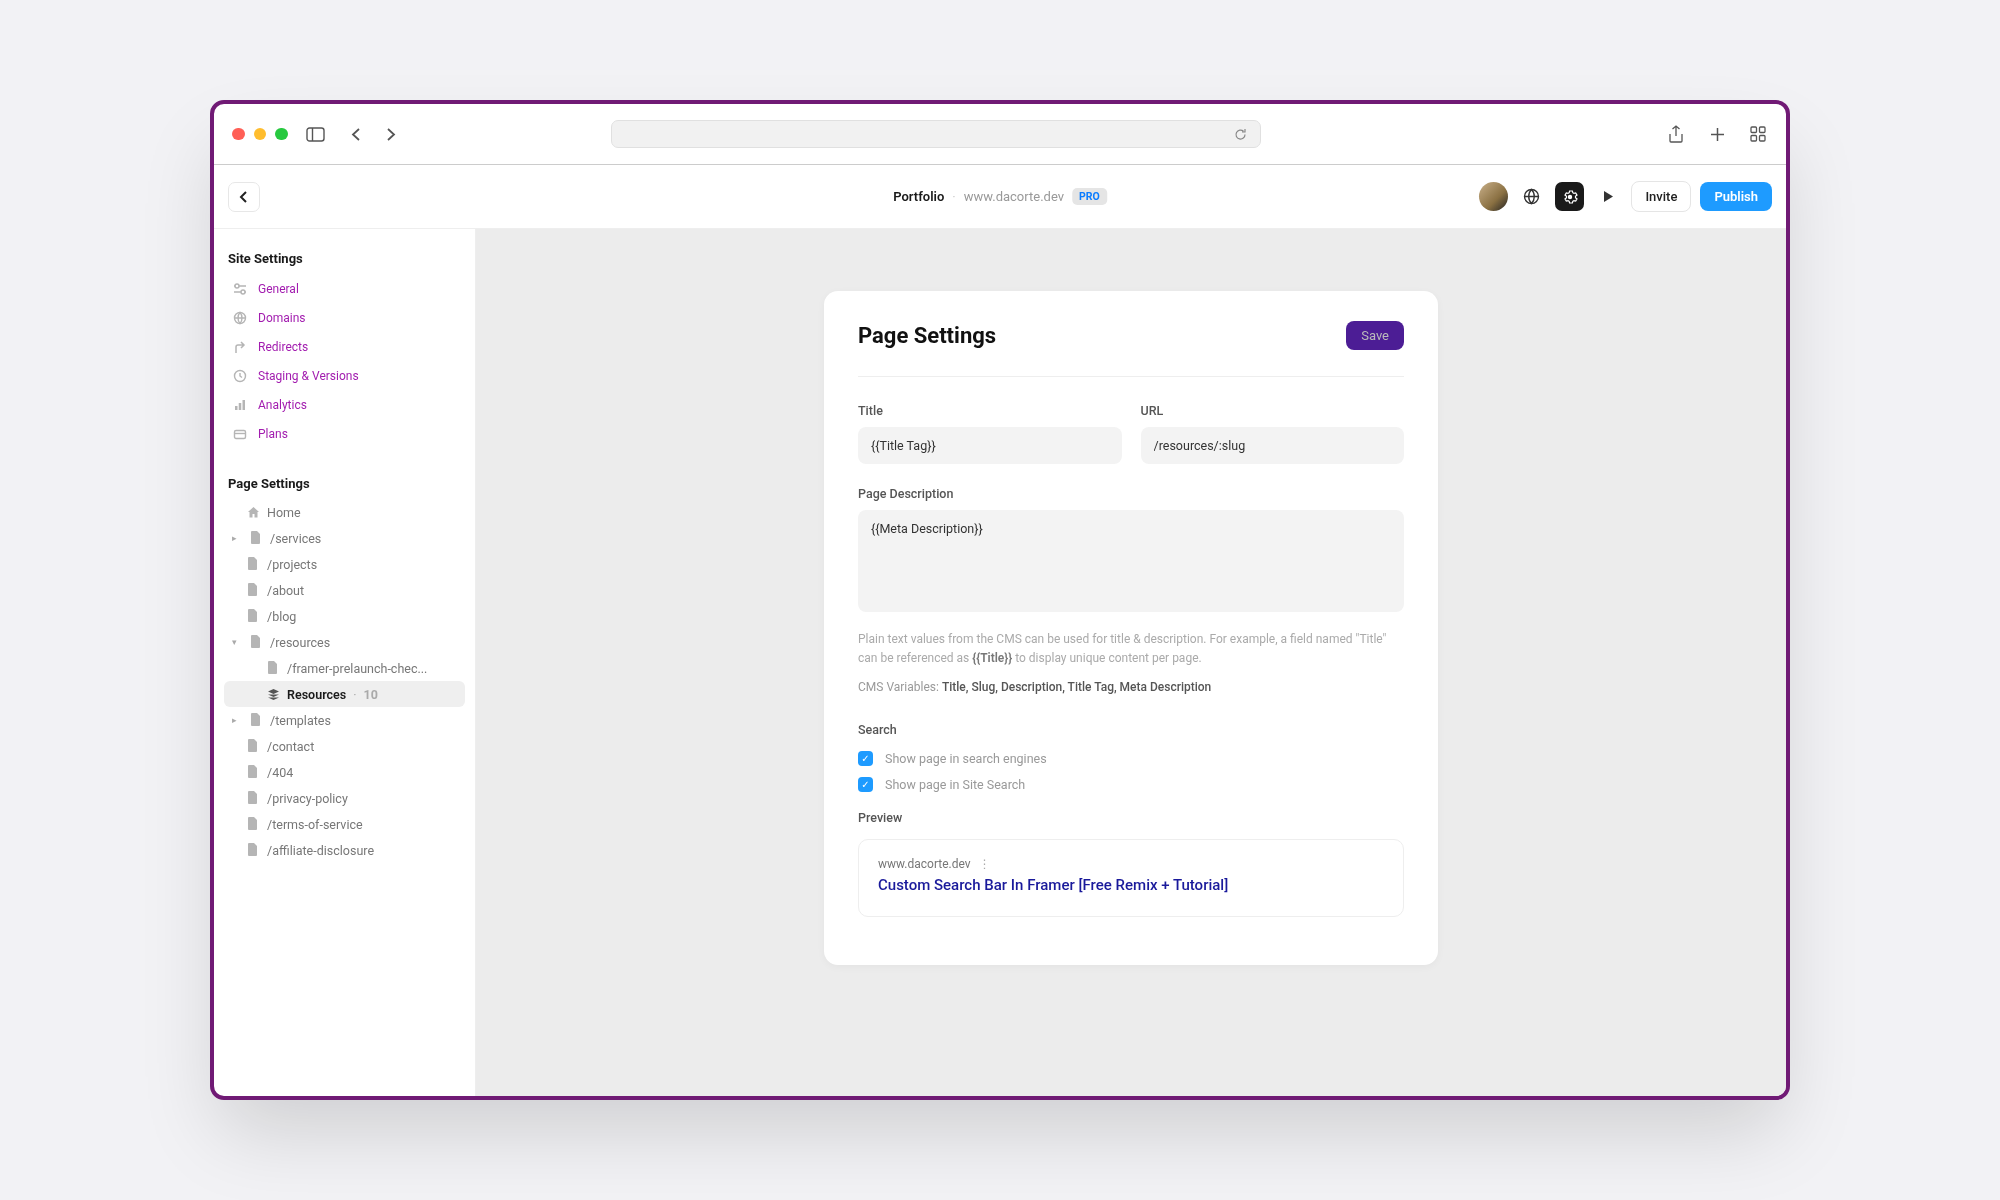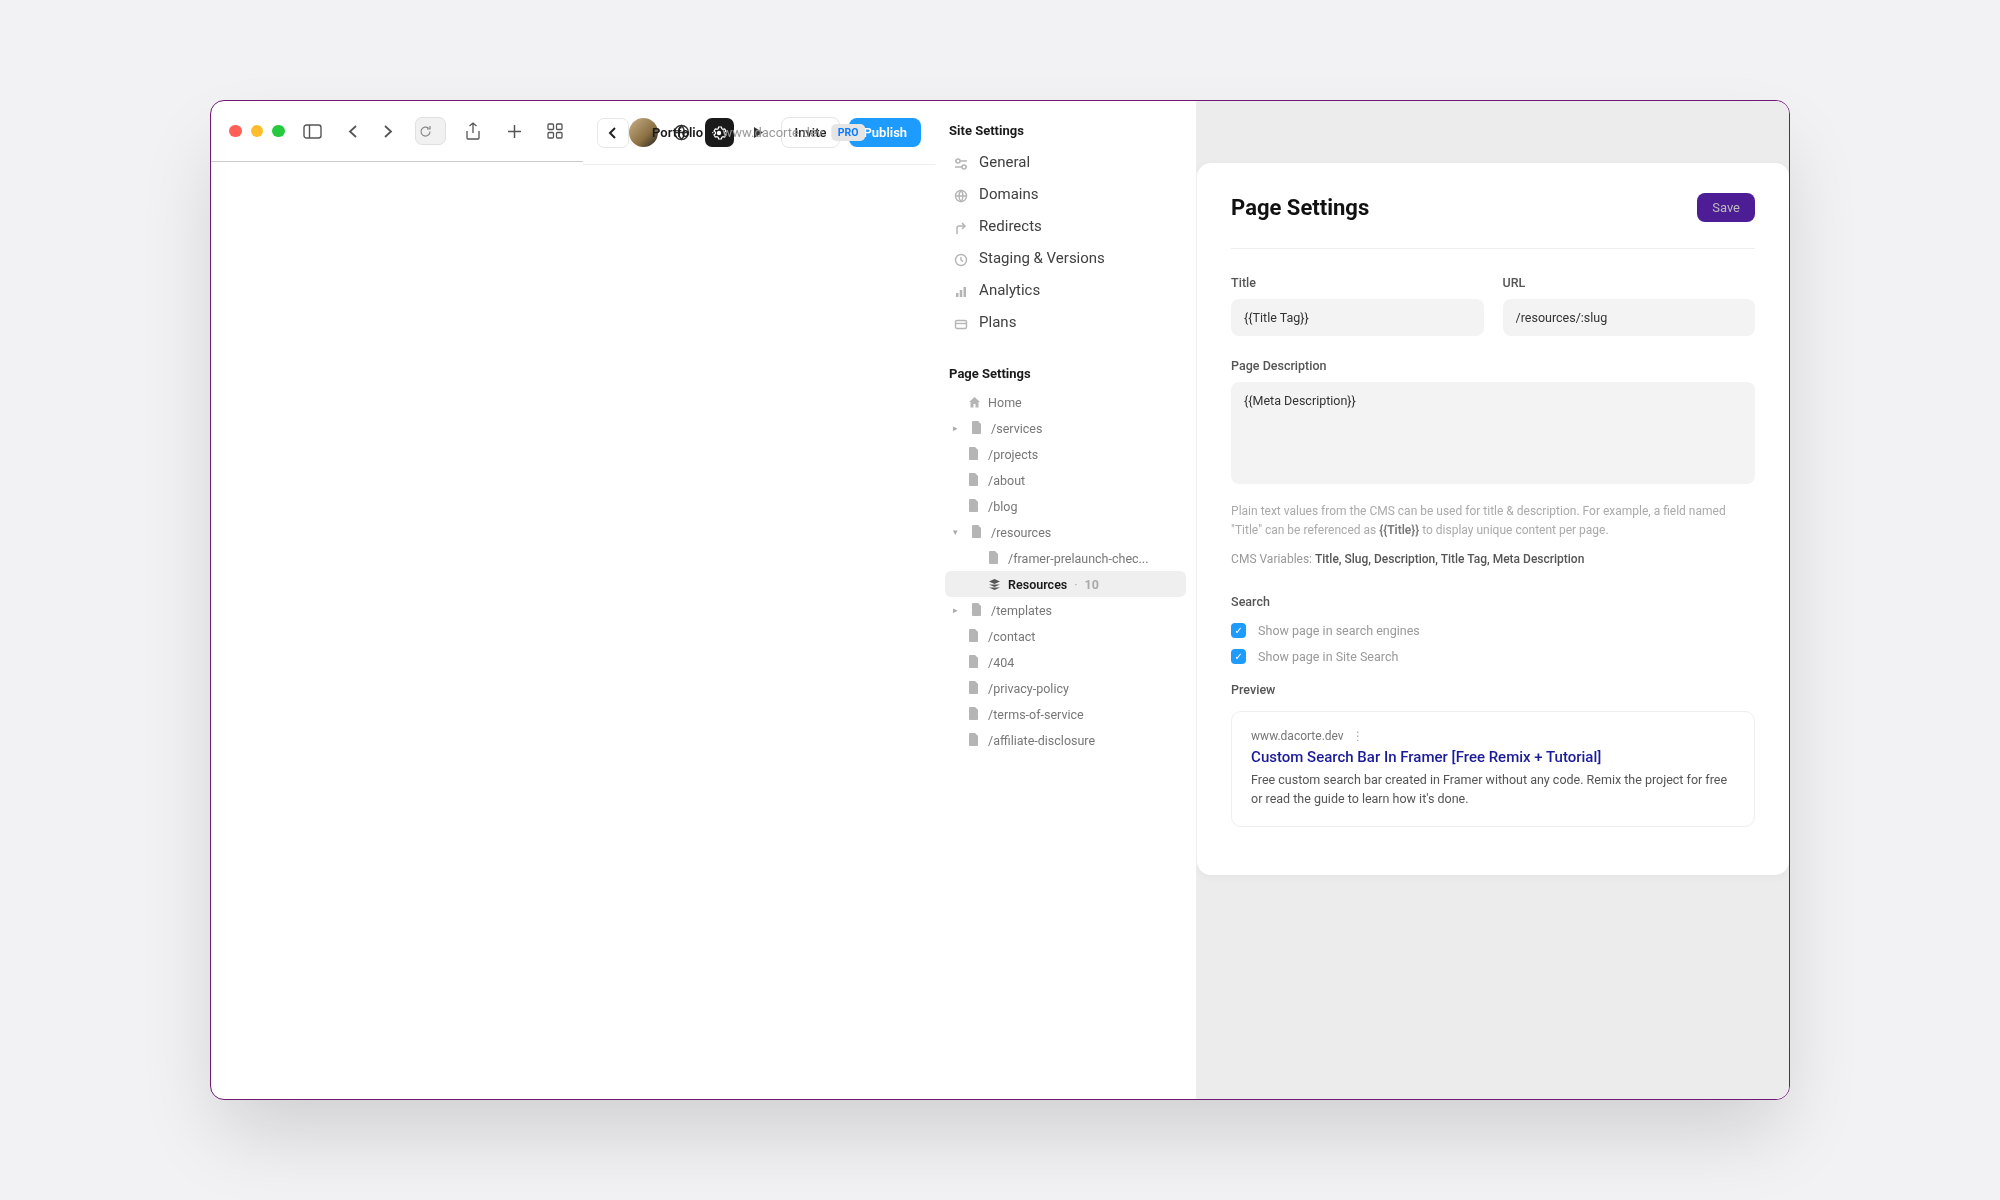--- a/index.html
+++ b/index.html
@@ -1,17 +1,17 @@
 <!DOCTYPE html>
 <html><head>
 <meta charset="utf-8">
 <style>
 *{margin:0;padding:0;box-sizing:border-box;font-family:-apple-system,BlinkMacSystemFont,"Segoe UI",Roboto,Helvetica,Arial,sans-serif;-webkit-font-smoothing:antialiased}
 body{background:#f2f2f5;width:2000px;height:1200px;display:flex;align-items:center;justify-content:center;padding:100px 210px}
-.window{width:100%;height:100%;background:#fff;border-radius:14px;box-shadow:0 40px 80px -10px rgba(0,0,0,.15);overflow:hidden;display:flex;flex-direction:row;border:1px solid #701a75}
+.window{width:100%;height:100%;background:#fff;border-radius:14px;box-shadow:0 40px 80px -10px rgba(0,0,0,.15);overflow:hidden;display:flex;flex-direction:column;border:4px solid #701a75}
 .titlebar{height:61px;border-bottom:1px solid #ccc;display:flex;align-items:center;padding:0 18px;gap:18px}
 .traffic{display:flex;gap:9px}
 .dot{width:12.5px;height:12.5px;border-radius:50%}
 .red{background:#ff5f56}.yellow{background:#ffbd2e}.green{background:#27c93f}
 .tb-icon{width:19px;height:19px;color:#555;display:flex;align-items:center;justify-content:center;cursor:pointer}
 .nav-arrows{display:flex;gap:15px;margin-left:4px}
 .addressbar{flex:1;max-width:650px;margin:0 auto;height:28px;background:#f1f1f1;border-radius:7px;border:1px solid #e0e0e0;display:flex;align-items:center;justify-content:flex-end;padding-right:10px}
 .tb-right{display:flex;gap:22px;margin-left:auto}
 .appbar{height:64px;border-bottom:1px solid #eee;display:flex;align-items:center;padding:0 14px}
 .back-btn{width:32px;height:30px;border:1px solid #e7e7e7;border-radius:7px;display:flex;align-items:center;justify-content:center;cursor:pointer;color:#222}
@@ -21,21 +21,21 @@
 .pro-badge{background:#e5e5e5;color:#0b7cff;padding:2px 7px;border-radius:5px;font-size:10.5px;font-weight:700}
 .appbar-right{margin-left:auto;display:flex;align-items:center;gap:9px}
 .avatar{width:29px;height:29px;border-radius:50%;background:linear-gradient(135deg,#c9b08a 0,#8a7042 60%,#222 100%)}
 .icon-btn{width:29px;height:29px;border-radius:7px;display:flex;align-items:center;justify-content:center;cursor:pointer;color:#333}
 .icon-btn.dark{background:#1a1a1a;color:#fff}
 .invite{padding:7px 13px;border:1px solid #e5e5e5;border-radius:8px;font-size:13px;font-weight:500;cursor:pointer;color:#222}
 .publish{padding:7px 14px;background:#1e9bff;color:#fff;border-radius:8px;font-size:13px;font-weight:600;cursor:pointer}
 .body{flex:1;display:flex;overflow:hidden;position:relative}
 .sidebar{width:262px;border-right:1px solid #eee;padding:14px 10px;font-size:13px;overflow-y:auto}
 .section-hdr{font-weight:700;color:#1a1a1a;padding:8px 4px}
-.nav-item{display:flex;align-items:flex-end;gap:11px;padding:7px 8px;border-radius:6px;color:#404040;cursor:pointer;font-size:15px}
+.nav-item{display:flex;align-items:flex-end;gap:11px;padding:7px 8px;border-radius:6px;color:#a21caf;cursor:pointer;font-size:12px}
 .nav-item .ic{width:15px;height:15px;color:#b5b5b5;display:flex;align-items:center;justify-content:center}
 .tree-item{display:flex;align-items:center;gap:7px;padding:5.5px 8px;border-radius:6px;color:#777;cursor:pointer;font-size:12.5px}
 .tree-item.selected{background:#efefef;color:#1a1a1a;font-weight:600}
 .tree-item .caret{width:10px;color:#aaa;font-size:9px}
 .tree-item .tic{width:14px;height:14px;color:#b5b5b5;display:flex;align-items:center;justify-content:center}
 .tree-item .count{font-weight:700;color:#aaa}
 .lvl-1{padding-left:22px}.lvl-2{padding-left:42px}
 .canvas{flex:1;background:#ececec;display:flex;justify-content:center;padding-top:62px;overflow-y:auto}
 .panel{width:614px;background:#fff;border-radius:14px;padding:30px 34px;height:fit-content;box-shadow:0 2px 8px rgba(0,0,0,.04)}
 .panel-hdr{display:flex;align-items:center;justify-content:space-between;padding-bottom:26px;border-bottom:1px solid #eee;margin-bottom:26px}
@@ -372,19 +372,18 @@
             </div>
         </div>
         <div class="sect">
           <div class="sect-title">Preview</div>
           <div class="preview-card">
             <div class="pv-domain">
                 <span>www.dacorte.dev</span>
                 <span style="color:#aaa;letter-spacing:-1px">⋮</span>
               </div>
             <div class="pv-title">Custom Search Bar In Framer [Free Remix + Tutorial]</div>
-            <div class="pv-desc">Free custom search bar created in Framer without any code. Remix the project for free or read the guide to learn how it's done.</div>
           </div>
         </div>
       </div>
     </div>
   </div>
 </div>
 
 </body></html>

